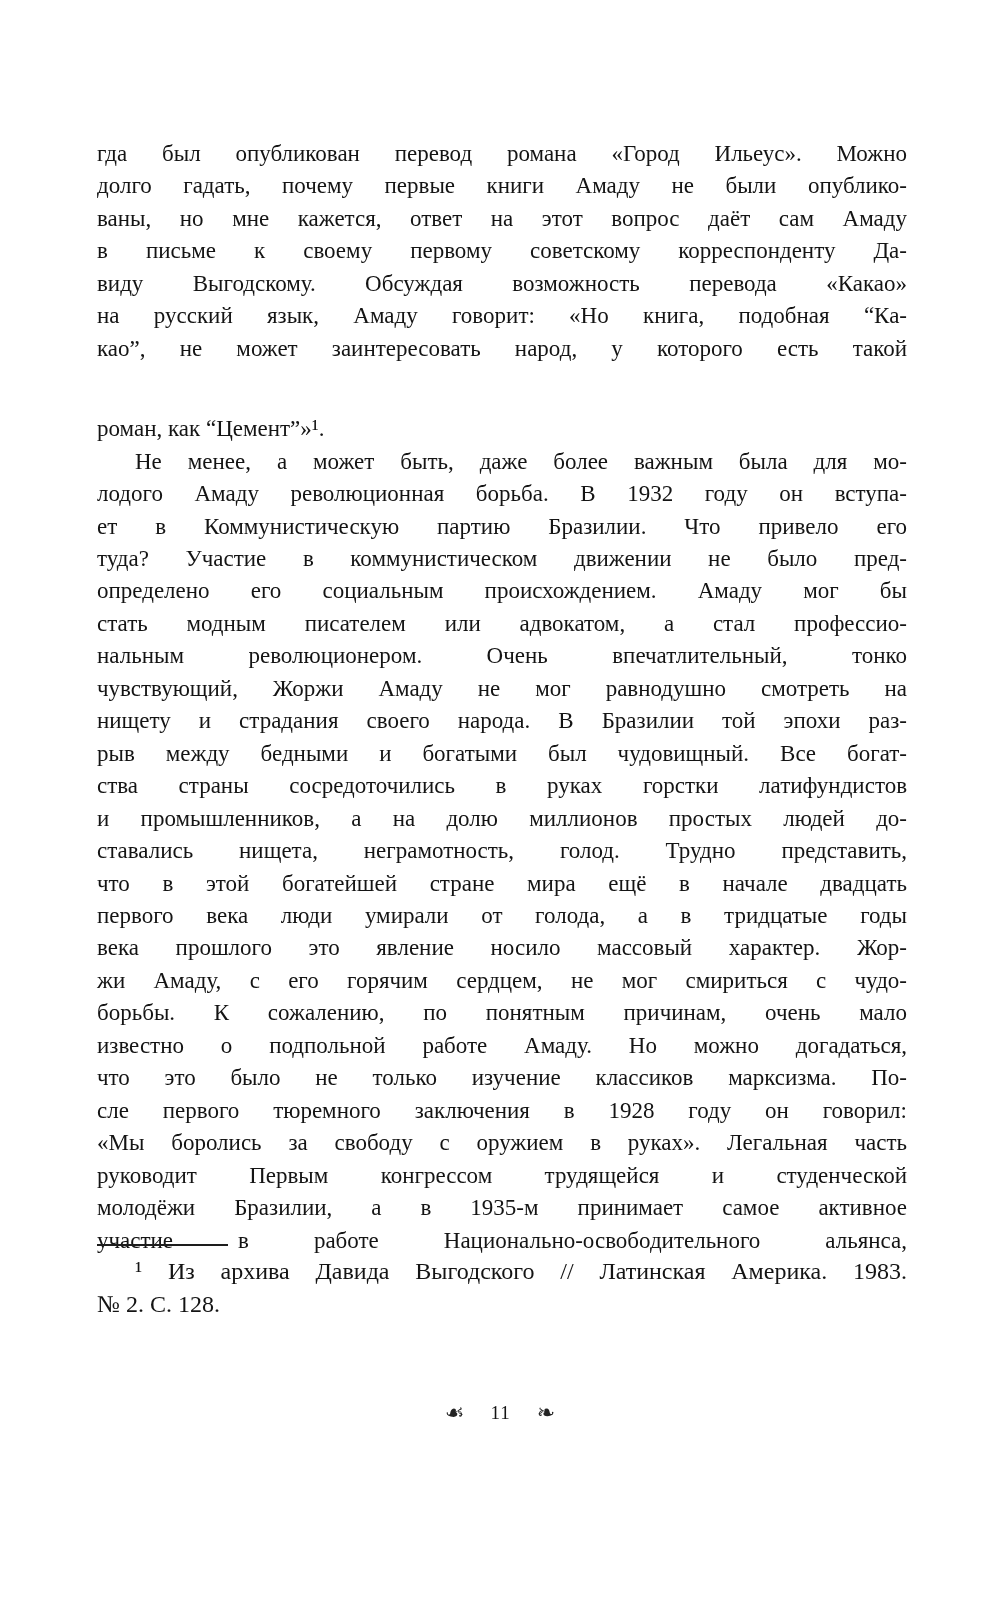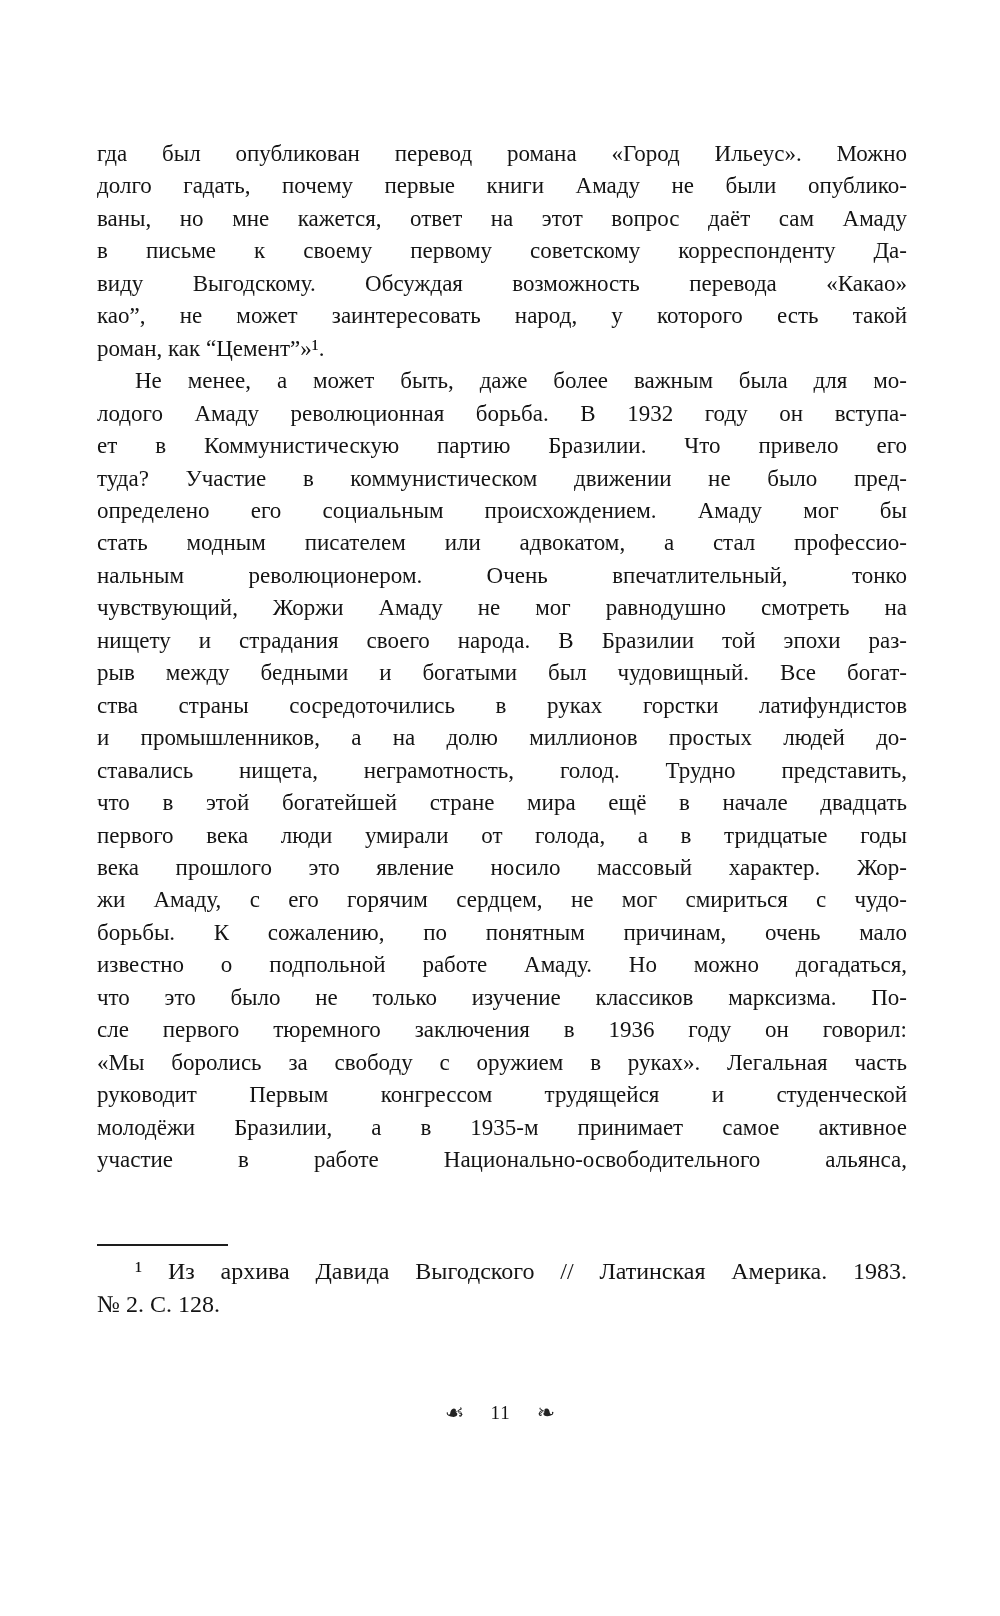--- a/index.html
+++ b/index.html
@@ -9,21 +9,21 @@
     color: #141414;
     font-family: "Liberation Serif", "DejaVu Serif", serif;
   }
   .page { position: relative; width: 1000px; height: 1616px; overflow: hidden; background: #ffffff; border-radius: 10px; }
 
   .text-block {
     position: absolute; left: 97px; top: 138px; width: 810px;
     font-size: 23px; line-height: 32.45px;
   }
   .line { text-align: justify; text-align-last: justify; }
-  .line.para-end { text-align-last: left; }
+  .line.para-end { text-align-last: left; margin-top: 48px; }
   .line.first-indent { text-indent: 38px; }
 
   .footnote {
     position: absolute; left: 97px; top: 1244px; width: 810px;
     font-size: 24px; line-height: 33px;
   }
   .footnote-rule { width: 131px; height: 0; border-top: 2px solid #1d1d1d; margin: 0 0 9px 0; }
   .fn-line { text-align: justify; text-align-last: justify; }
   .fn-line.fn-first { text-indent: 38px; }
   .fn-line.fn-last { text-align-last: left; }
@@ -39,20 +39,21 @@
 <body>
 
 <div class="page">
 
   <div class="text-block" id="paragraphs">
       <div class="line">гда был опубликован перевод романа «Город Ильеус». Можно</div>
       <div class="line">долго гадать, почему первые книги Амаду не были опублико-</div>
       <div class="line">ваны, но мне кажется, ответ на этот вопрос даёт сам Амаду</div>
       <div class="line">в письме к своему первому советскому корреспонденту Да-</div>
       <div class="line">виду Выгодскому. Обсуждая возможность перевода «Какао»</div>
+      <div class="line">на русский язык, Амаду говорит: «Но книга, подобная “Ка-</div>
       <div class="line">као”, не может заинтересовать народ, у которого есть такой</div>
       <div class="line para-end">роман, как “Цемент”»¹.</div>
       <div class="line first-indent">Не менее, а может быть, даже более важным была для мо-</div>
       <div class="line">лодого Амаду революционная борьба. В 1932 году он вступа-</div>
       <div class="line">ет в Коммунистическую партию Бразилии. Что привело его</div>
       <div class="line">туда? Участие в коммунистическом движении не было пред-</div>
       <div class="line">определено его социальным происхождением. Амаду мог бы</div>
       <div class="line">стать модным писателем или адвокатом, а стал профессио-</div>
       <div class="line">нальным революционером. Очень впечатлительный, тонко</div>
       <div class="line">чувствующий, Жоржи Амаду не мог равнодушно смотреть на</div>
@@ -61,21 +62,21 @@
       <div class="line">ства страны сосредоточились в руках горстки латифундистов</div>
       <div class="line">и промышленников, а на долю миллионов простых людей до-</div>
       <div class="line">ставались нищета, неграмотность, голод. Трудно представить,</div>
       <div class="line">что в этой богатейшей стране мира ещё в начале двадцать</div>
       <div class="line">первого века люди умирали от голода, а в тридцатые годы</div>
       <div class="line">века прошлого это явление носило массовый характер. Жор-</div>
       <div class="line">жи Амаду, с его горячим сердцем, не мог смириться с чудо-</div>
       <div class="line">борьбы. К сожалению, по понятным причинам, очень мало</div>
       <div class="line">известно о подпольной работе Амаду. Но можно догадаться,</div>
       <div class="line">что это было не только изучение классиков марксизма. По-</div>
-      <div class="line">сле первого тюремного заключения в 1936 году он говорил:</div>
+      <div class="line">сле первого тюремного заключения в 1928 году он говорил:</div>
       <div class="line">«Мы боролись за свободу с оружием в руках». Легальная часть</div>
       <div class="line">руководит Первым конгрессом трудящейся и студенческой</div>
       <div class="line">молодёжи Бразилии, а в 1935-м принимает самое активное</div>
       <div class="line">участие в работе Национально-освободительного альянса,</div>
     </div>
 
   <div class="footnote">
     <div class="footnote-rule"></div>
     <div class="fn-line fn-first">¹ Из архива Давида Выгодского // Латинская Америка. 1983.</div>
     <div class="fn-line fn-last">№ 2. С. 128.</div>

